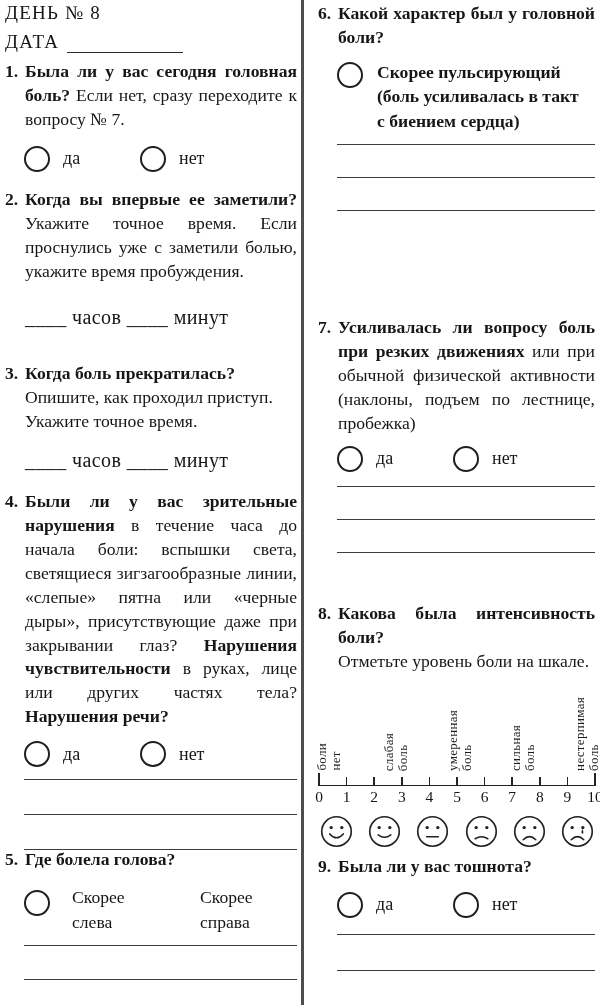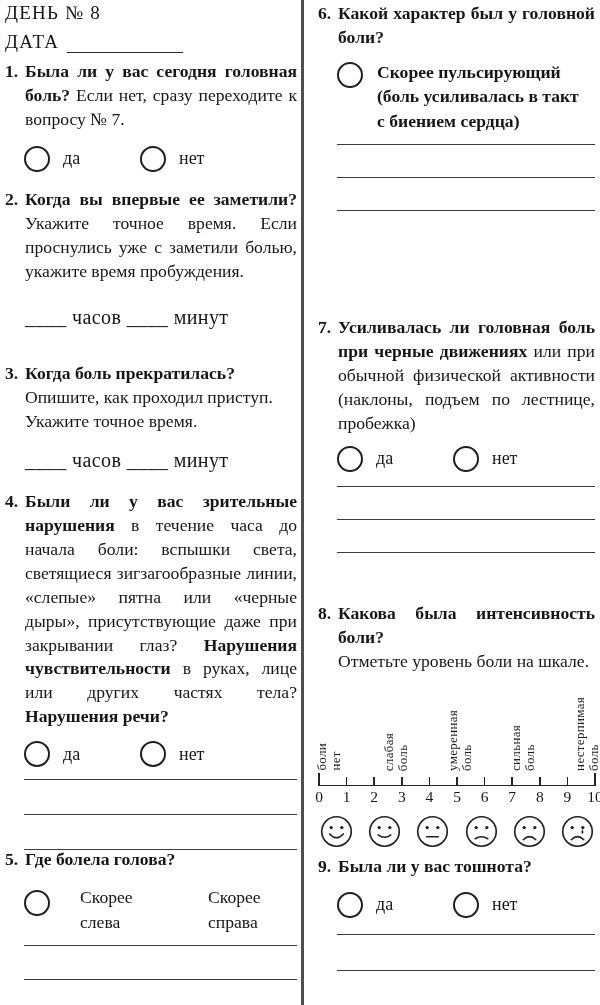--- a/index.html
+++ b/index.html
@@ -29,21 +29,21 @@
   .radio-row{display:flex;align-items:center;padding-left:19px;}
   .radio{width:26px;height:26px;border:2px solid #1f1f1f;border-radius:50%;flex:none;background:#fff;box-sizing:border-box;}
   .radio-lab{font-size:18px;margin-left:13px;}
   .pair-first{display:flex;align-items:center;width:116px;flex:none;}
 
   .opt{display:flex;align-items:flex-start;padding-left:19px;font-weight:bold;}
   .opt .radio{margin-top:2px;}
   .opt-lab{font-size:17.6px;line-height:1.4;margin-left:14px;}
 
   .q5-row{display:flex;align-items:flex-start;padding-left:19px;font-size:17.6px;line-height:1.4;}
-  .q5-lab{margin-left:30px;width:76px;}
+  .q5-lab{margin-left:22px;width:76px;}
   .q5-lab2{margin-left:52px;width:80px;}
 
   .wline{border-top:1.6px solid #3d3d3d;margin-left:19px;height:0;}
 
   
   .scale{position:relative;margin-left:1px;}
   .scale-labels{position:relative;height:97px;}
   .vlab{
     position:absolute;bottom:2px;
     writing-mode:vertical-rl;
@@ -152,21 +152,21 @@
         <span class="opt-lab" style="width:212px;">Скорее пульсирующий (боль усиливалась в такт с биением сердца)</span>
       </div>
       <div class="wline" style="margin-top:10px;"></div>
       <div class="wline" style="margin-top:32px;"></div>
       <div class="wline" style="margin-top:32px;"></div>
     </div>
 
     <div class="block" style="top:316px;">
       <div class="q">
         <span class="num">7.</span>
-        <b>Усиливалась ли головная боль при черные движениях</b><span> или при обычной физической активности (наклоны, подъем по лестнице, пробежка)</span>
+        <b>Усиливалась ли вопросу боль при резких движениях</b><span> или при обычной физической активности (наклоны, подъем по лестнице, пробежка)</span>
       </div>
       <div class="radio-row" style="margin-top:10px;">
         <span class="pair-first">
           <span class="radio"></span>
           <span class="radio-lab">да</span>
         </span>
         <span class="radio"></span>
         <span class="radio-lab">нет</span>
       </div>
       <div class="wline" style="margin-top:14px;"></div>

